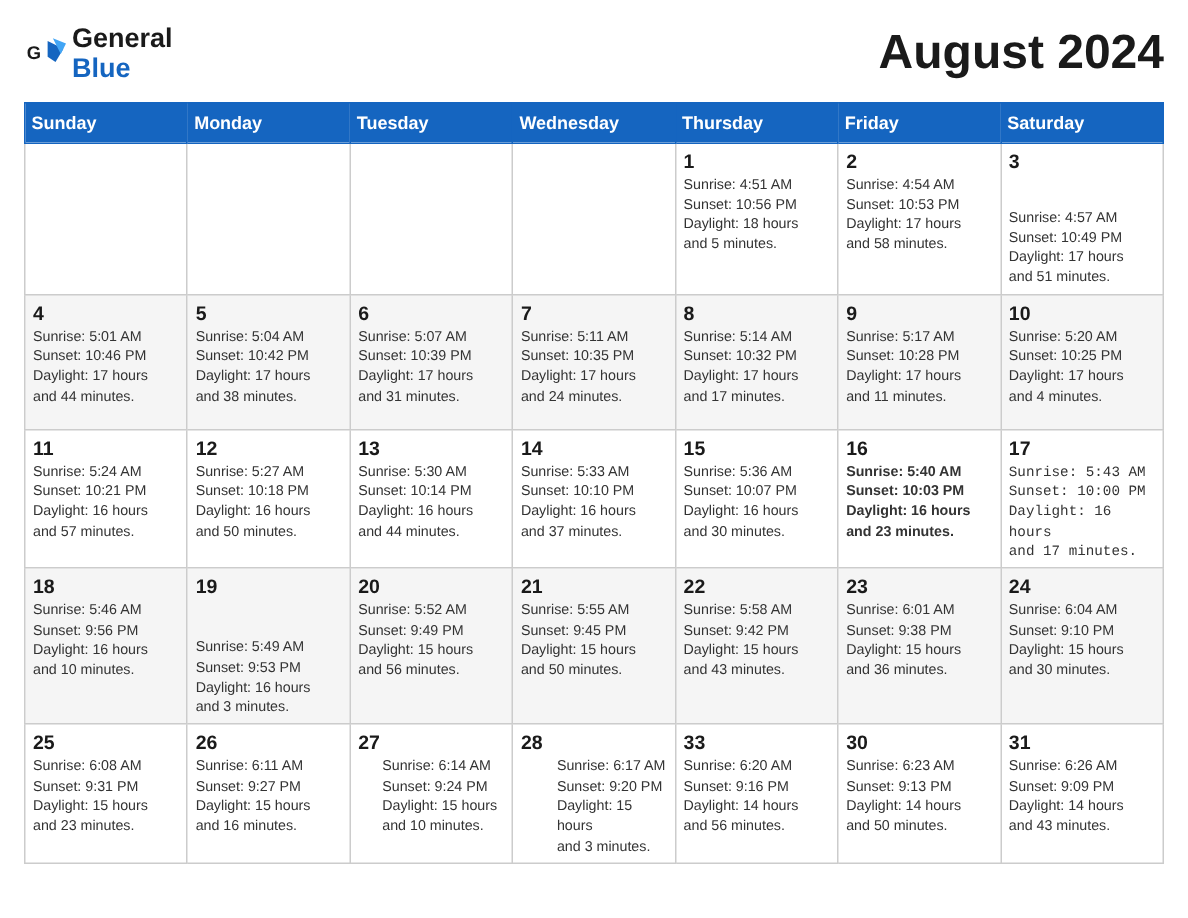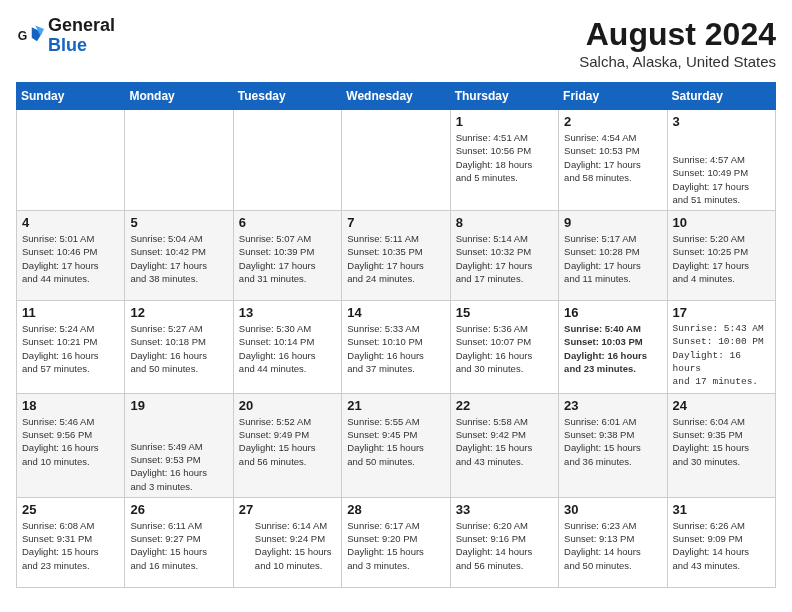--- a/index.html
+++ b/index.html
@@ -98,21 +98,20 @@
       <text x="2" y="20" font-size="14" font-weight="bold" fill="#1a1a1a">G</text>
       <polygon points="18,6 30,12 24,22 18,18" fill="#1565c0"></polygon>
       <polygon points="22,4 32,8 28,16" fill="#42a5f5"></polygon>
     </svg>
     <div class="logo-text">
       General<br><span>Blue</span>
     </div>
   </div>
   <div class="title-block">
     <h1>August 2024</h1>
-    <h2>Salcha, Alaska, United States</h2>
   </div>
 </div>
 
 <table>
   <thead>
     <tr>
     <th>Sunday</th>
         <th>Monday</th>
         <th>Tuesday</th>
         <th>Wednesday</th>
@@ -290,21 +289,21 @@
         <td>
           <span class="day-number">23</span>
           <div class="day-info" style="white-space: pre-line;">Sunrise: 6:01 AM
 Sunset: 9:38 PM
 Daylight: 15 hours
 and 36 minutes.</div>
         </td>
         <td>
           <span class="day-number">24</span>
           <div class="day-info" style="white-space: pre-line;">Sunrise: 6:04 AM
-Sunset: 9:35 PM
+Sunset: 9:10 PM
 Daylight: 15 hours
 and 30 minutes.</div>
         </td>
       </tr>
       <tr>
         <td>
           <span class="day-number">25</span>
           <div class="day-info" style="white-space: pre-line;">Sunrise: 6:08 AM
 Sunset: 9:31 PM
 Daylight: 15 hours
@@ -319,21 +318,21 @@
         </td>
         <td>
           <span class="day-number">27</span>
           <div class="day-info" style="white-space: pre-line; margin-left: 16px;">Sunrise: 6:14 AM
 Sunset: 9:24 PM
 Daylight: 15 hours
 and 10 minutes.</div>
         </td>
         <td>
           <span class="day-number">28</span>
-          <div class="day-info" style="white-space: pre-line;">Sunrise: 6:17 AM
+          <div class="day-info" style="white-space: pre-line; margin-left: 24px;">Sunrise: 6:17 AM
 Sunset: 9:20 PM
 Daylight: 15 hours
 and 3 minutes.</div>
         </td>
         <td>
           <span class="day-number">33</span>
           <div class="day-info" style="white-space: pre-line;">Sunrise: 6:20 AM
 Sunset: 9:16 PM
 Daylight: 14 hours
 and 56 minutes.</div>

